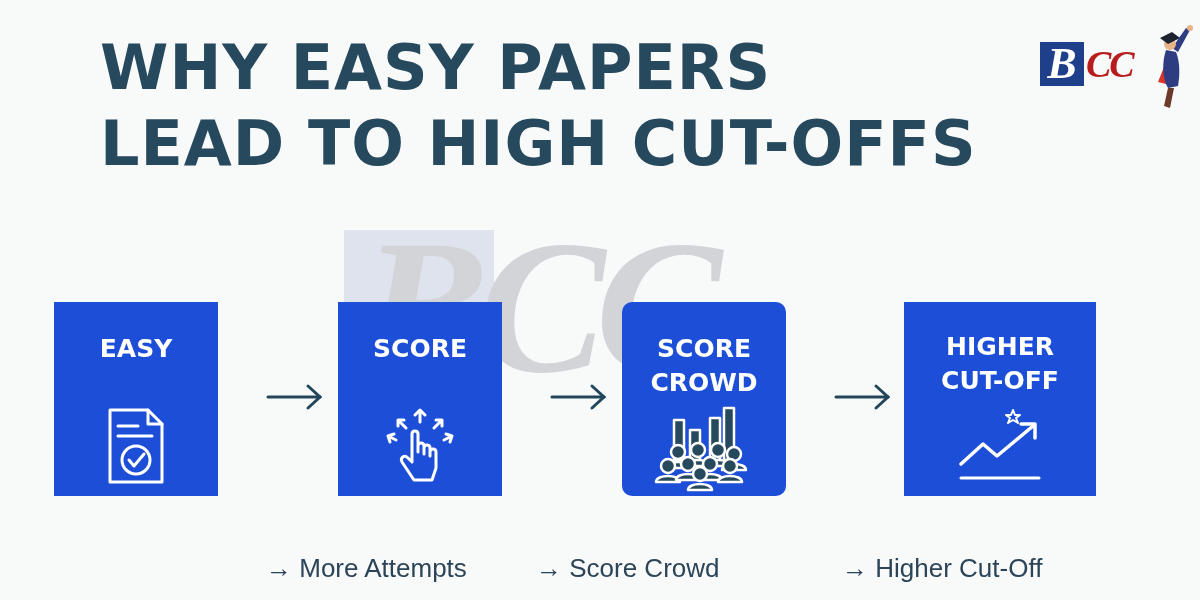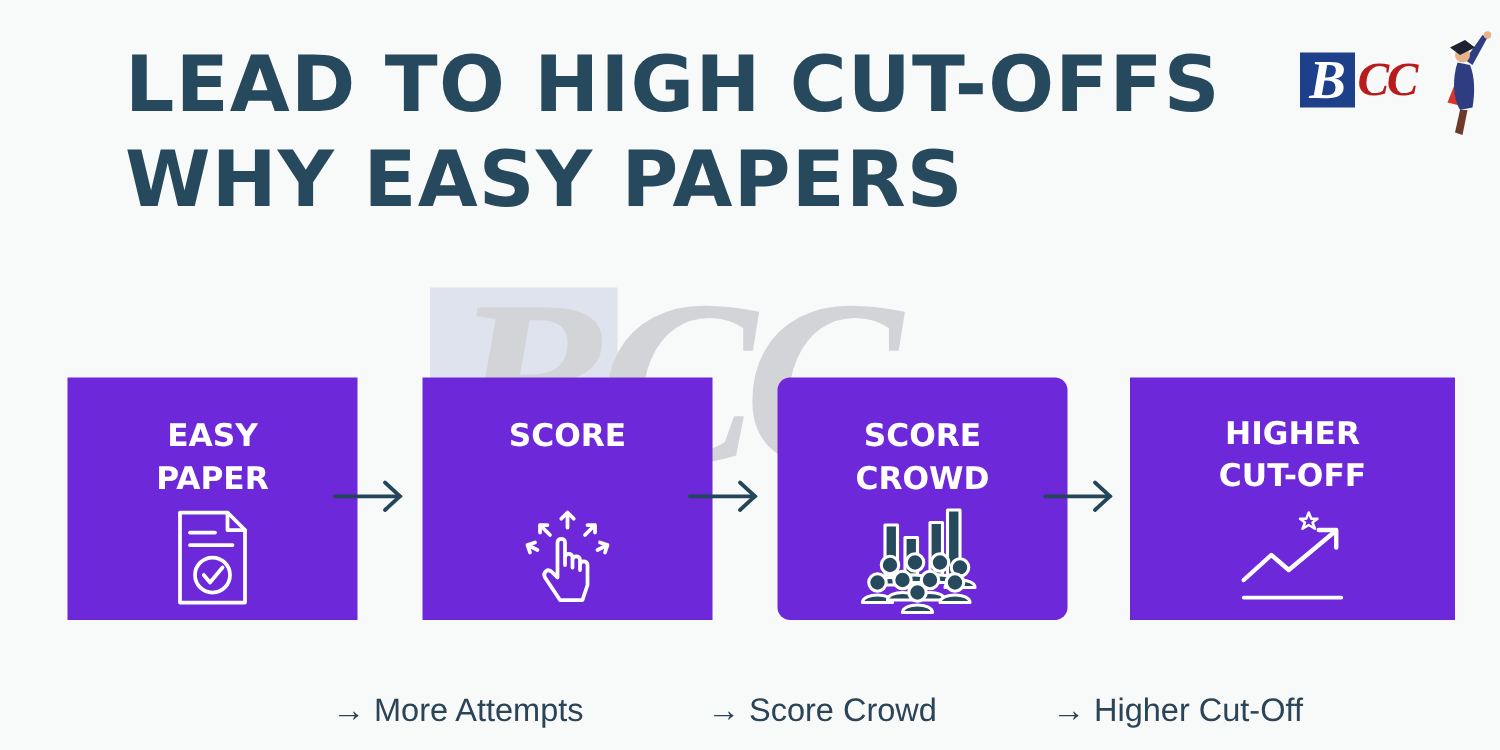--- a/index.html
+++ b/index.html
@@ -40,44 +40,44 @@
       background: #6d86b8;
     }
     .wm-text {
       position: absolute; left: 20px; top: 22px;
       font-family: "Liberation Serif", serif; font-weight: bold; font-style: italic;
       font-size: 190px; line-height: 190px; color: #2b3345; letter-spacing: -10px;
     }
 
     
     .box {
-      position: absolute; top: 302px; width: 232px; height: 194px;
-      background: #6d28d9; color: #fff; text-align: center;
+      position: absolute; top: 302px; width: 164px; height: 194px;
+      background: #1d4ed8; color: #fff; text-align: center;
     }
     .box-label {
       position: absolute; left: 0; right: 0; top: 30px;
       font-family: "DejaVu Sans", "Liberation Sans", sans-serif;
       font-weight: bold; font-size: 25px; line-height: 34px;
     }
     .box-label div { white-space: nowrap; }
     .box-icon { position: absolute; left: 50%; transform: translateX(-50%); top: 104px; }
     .arrow { position: absolute; top: 382px; }
 
     .captions { position: absolute; top: 548px; left: 0; width: 1200px; height: 40px; margin-left: 28px; }
     .caption {
       position: absolute; top: 0; font-size: 26px; line-height: 40px;
       color: #2b4457; white-space: nowrap;
     }
   </style>
 </head>
 <body>
 
 <div class="title">
+  <div>WHY EASY PAPERS</div>
   <div>LEAD TO HIGH CUT-OFFS</div>
-  <div>WHY EASY PAPERS</div>
 </div>
 
 <div class="logo">
   <div class="logo-b">B</div>
   <div class="logo-cc">CC</div>
   <svg class="logo-man" width="50" height="90" viewBox="0 0 50 90">
     <path d="M22 30 L10 60 L18 62 L28 40 Z" fill="#d8342c"></path>
     <path d="M24 26 L38 6 L42 8 L30 30 Z" fill="#2e3d82"></path>
     <circle cx="42" cy="6" r="3" fill="#e8b38a"></circle>
     <path d="M18 28 C14 40 14 56 20 66 L30 64 C32 52 32 40 28 30 Z" fill="#2e3d82"></path>
@@ -88,21 +88,20 @@
 </div>
 
 <div class="watermark">
   <div class="wm-b"></div>
   <div class="wm-text">BCC</div>
 </div>
 
 <div class="box" style="left:54px;">
   <div class="box-label">
     <div>EASY</div>
-    <div>PAPER</div>
   </div>
   <svg class="box-icon" width="64" height="80" viewBox="0 0 64 80" fill="none" stroke="#fff" stroke-width="3" stroke-linejoin="round" stroke-linecap="round">
     <path d="M6 4 H44 L58 18 V76 H6 Z"></path>
     <path d="M44 4 V18 H58"></path>
     <line x1="14" y1="20" x2="34" y2="20"></line>
     <line x1="14" y1="30" x2="48" y2="30"></line>
     <circle cx="32" cy="54" r="14"></circle>
     <path d="M25 54 L30 60 L40 48"></path>
   </svg>
 </div>
@@ -177,15 +176,15 @@
   <svg class="box-icon" width="90" height="76" viewBox="0 0 90 76" fill="none" stroke="#fff" stroke-width="3.5" stroke-linejoin="round" stroke-linecap="round">
     <path d="M6 58 L28 38 L42 50 L78 20"></path>
     <path d="M66 18 L80 18 L80 32"></path>
     <path d="M58 4 L60 9 L65 9 L61 12 L63 17 L58 14 L53 17 L55 12 L51 9 L56 9 Z" stroke-width="2"></path>
     <line x1="6" y1="72" x2="84" y2="72" stroke-width="3"></line>
   </svg>
 </div>
 
 <div class="captions">
   <div class="caption" style="left:238px;">→ More Attempts</div>
-  <div class="caption" style="left:538px;">→ Score Crowd</div>
+  <div class="caption" style="left:508px;">→ Score Crowd</div>
   <div class="caption" style="left:814px;">→ Higher Cut-Off</div>
 </div>
 
 </body></html>

